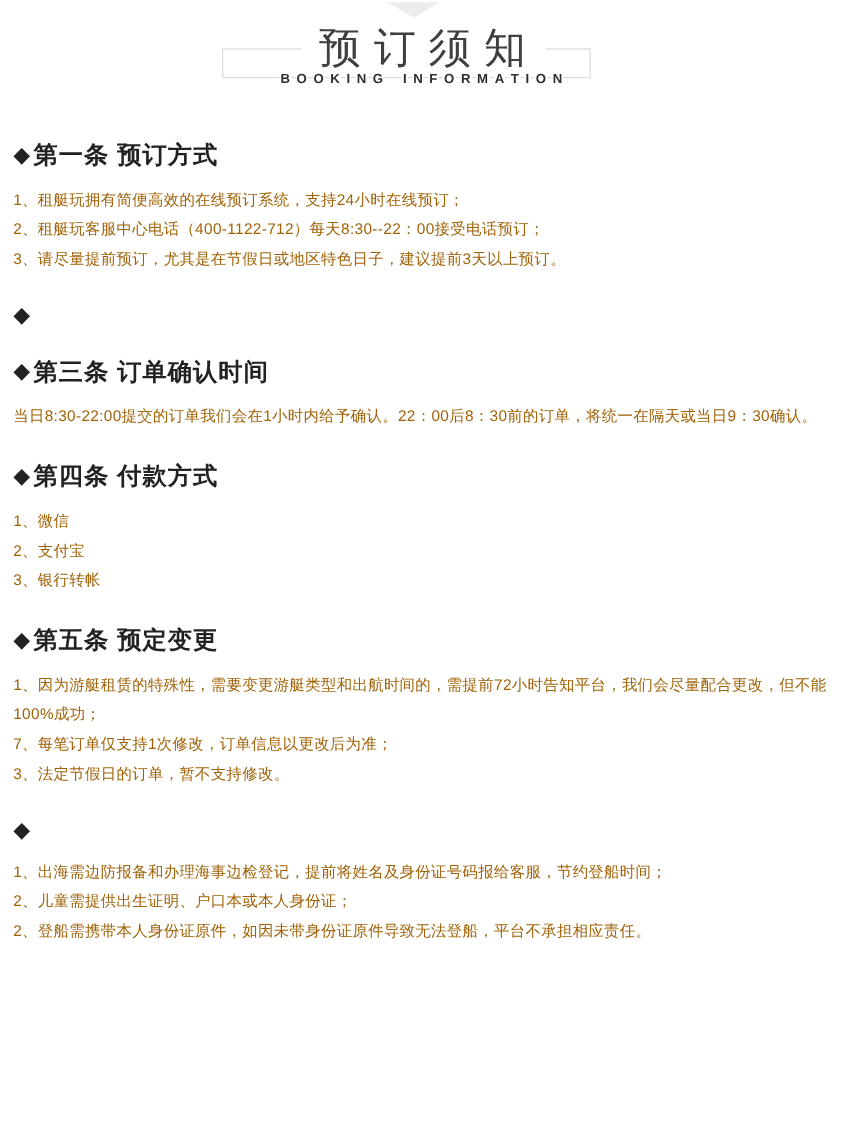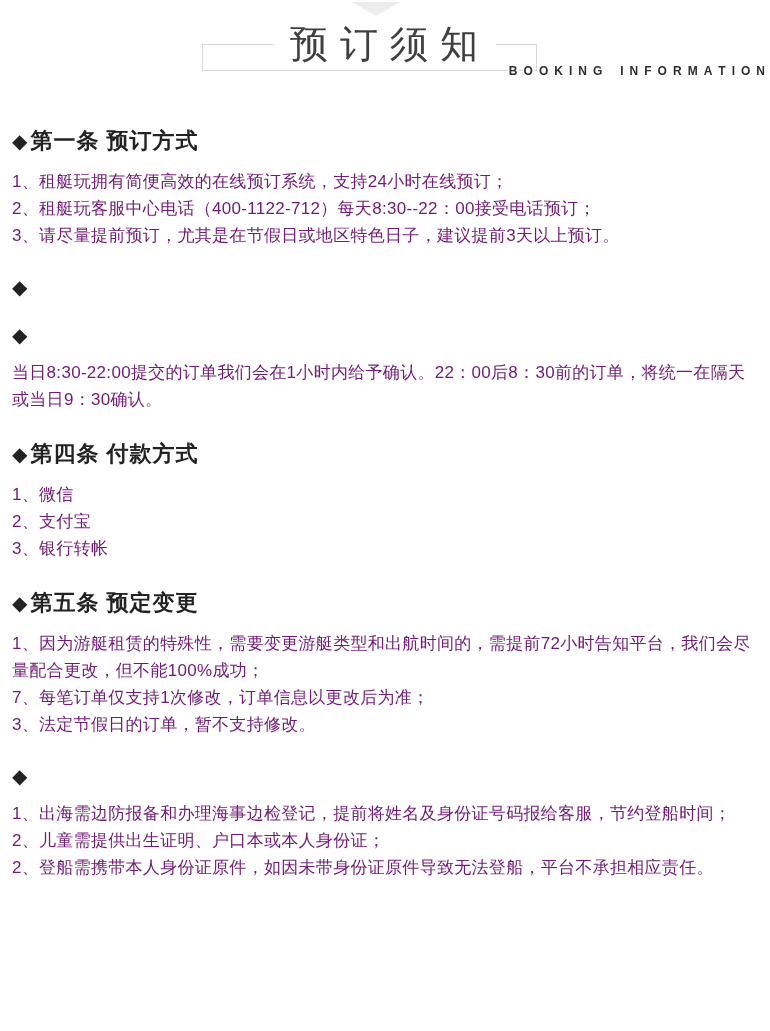--- a/index.html
+++ b/index.html
@@ -35,36 +35,36 @@
     line-height: 1;
   }
   .title-row .t {
     display: inline-block; background: #fff;
     padding: 0 6px 0 16px;
     font-size: 38px; color: #3f3f3f; font-weight: 400;
     letter-spacing: 12px; white-space: nowrap;
   }
   .sub-row {
     position: absolute; top: 71px; left: 0; width: 100%;
-    text-align: right; transform: translateY(-50%);
+    text-align: center; transform: translateY(-50%);
     line-height: 1; font-size: 12px; font-weight: 700; color: #2e2e2e;
   }
   .sub-row .ltr { display: inline-block; background: #fff; padding: 0 1px; margin-right: 4px; }
   .sub-row .ltr.sp { background: transparent; width: 8px; }
 
   
   .content { padding: 0 14px 0 12px; }
   h2 {
     margin: 28px 0 14px 0;
     font-size: 22px; line-height: 26px; font-weight: 700;
     color: #222222; letter-spacing: 1px;
     display: flex; align-items: center;
   }
   h2 .diamond { font-size: 20px; color: #222; margin-right: 2px; line-height: 1; }
-  .body-text { font-size: 17px; line-height: 27px; color: #701a75; letter-spacing: 0.3px; }
+  .body-text { font-size: 14px; line-height: 27px; color: #a16207; letter-spacing: 0.3px; }
   .body-text p { margin: 0; }
 </style>
 </head>
 <body>
 
 <div class="page">
 
   <div class="hero">
     <div class="tri"></div>
     <div class="frame"></div>
@@ -90,20 +90,21 @@
 
     <section>
       <h2>
         <span class="diamond">◆</span>
       </h2>
     </section>
 
     <section>
       <h2>
         <span class="diamond">◆</span>
+        <span>第三条 订单确认时间</span>
       </h2>
       <div class="body-text">
         <p>当日8:30-22:00提交的订单我们会在1小时内给予确认。22：00后8：30前的订单，将统一在隔天或当日9：30确认。</p>
       </div>
     </section>
 
     <section>
       <h2>
         <span class="diamond">◆</span>
         <span>第四条 付款方式</span>

